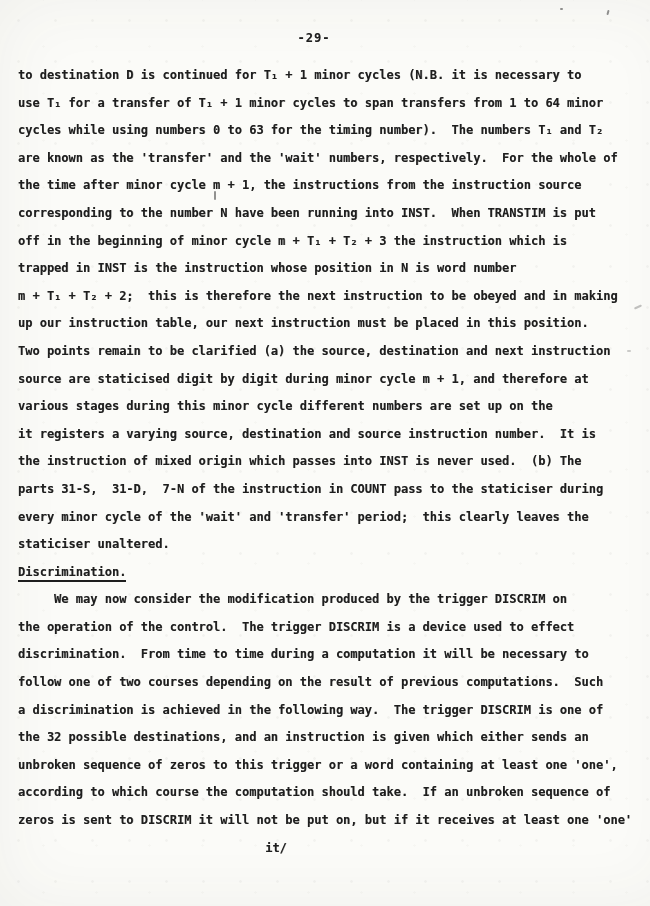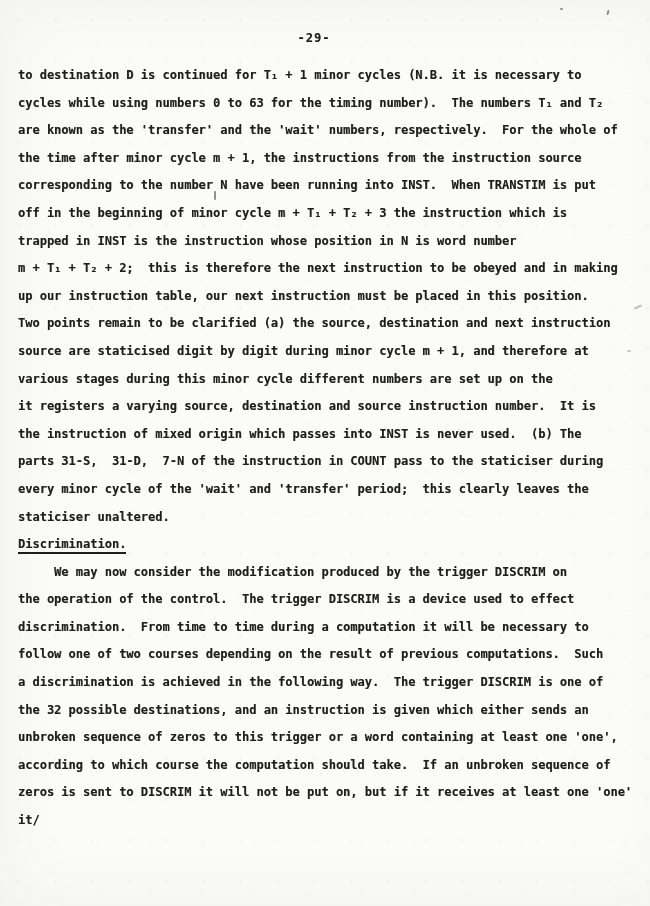--- a/index.html
+++ b/index.html
@@ -49,21 +49,21 @@
     letter-spacing: 0;
   }
   .heading-underline {
     border-bottom: 2px solid #1e1e1e;
     padding-bottom: 1px;
   }
   .footer-line {
     white-space: pre;
     height: 27.6px;
     line-height: 27.6px;
-    text-align: left;
+    text-align: center;
     padding-right: 104px;
   }
   .artifact {
     position: absolute;
     background: rgba(40,40,40,0.5);
     border-radius: 1px;
   }
   .a1 { top: 191px; left: 214px; width: 2px; height: 9px; }
   .a2 { top: 10px;  left: 607px; width: 2px; height: 5px; transform: rotate(15deg); }
   .a3 { top: 8px;   left: 560px; width: 3px; height: 2px; }
@@ -78,20 +78,21 @@
   <div class="page-number">-29-</div>
 
   <div class="artifact a1"></div>
   <div class="artifact a2"></div>
   <div class="artifact a3"></div>
   <div class="artifact a4"></div>
   <div class="artifact a5"></div>
 
   <div class="text-block">
     <div class="line">to destination D is continued for T₁ + 1 minor cycles (N.B. it is necessary to</div>
+    <div class="line">use T₁ for a transfer of T₁ + 1 minor cycles to span transfers from 1 to 64 minor</div>
     <div class="line">cycles while using numbers 0 to 63 for the timing number).  The numbers T₁ and T₂</div>
     <div class="line">are known as the 'transfer' and the 'wait' numbers, respectively.  For the whole of</div>
     <div class="line">the time after minor cycle m + 1, the instructions from the instruction source</div>
     <div class="line">corresponding to the number N have been running into INST.  When TRANSTIM is put</div>
     <div class="line">off in the beginning of minor cycle m + T₁ + T₂ + 3 the instruction which is</div>
     <div class="line">trapped in INST is the instruction whose position in N is word number</div>
     <div class="line">m + T₁ + T₂ + 2;  this is therefore the next instruction to be obeyed and in making</div>
     <div class="line">up our instruction table, our next instruction must be placed in this position.</div>
     <div class="line">Two points remain to be clarified (a) the source, destination and next instruction</div>
     <div class="line">source are staticised digit by digit during minor cycle m + 1, and therefore at</div>

